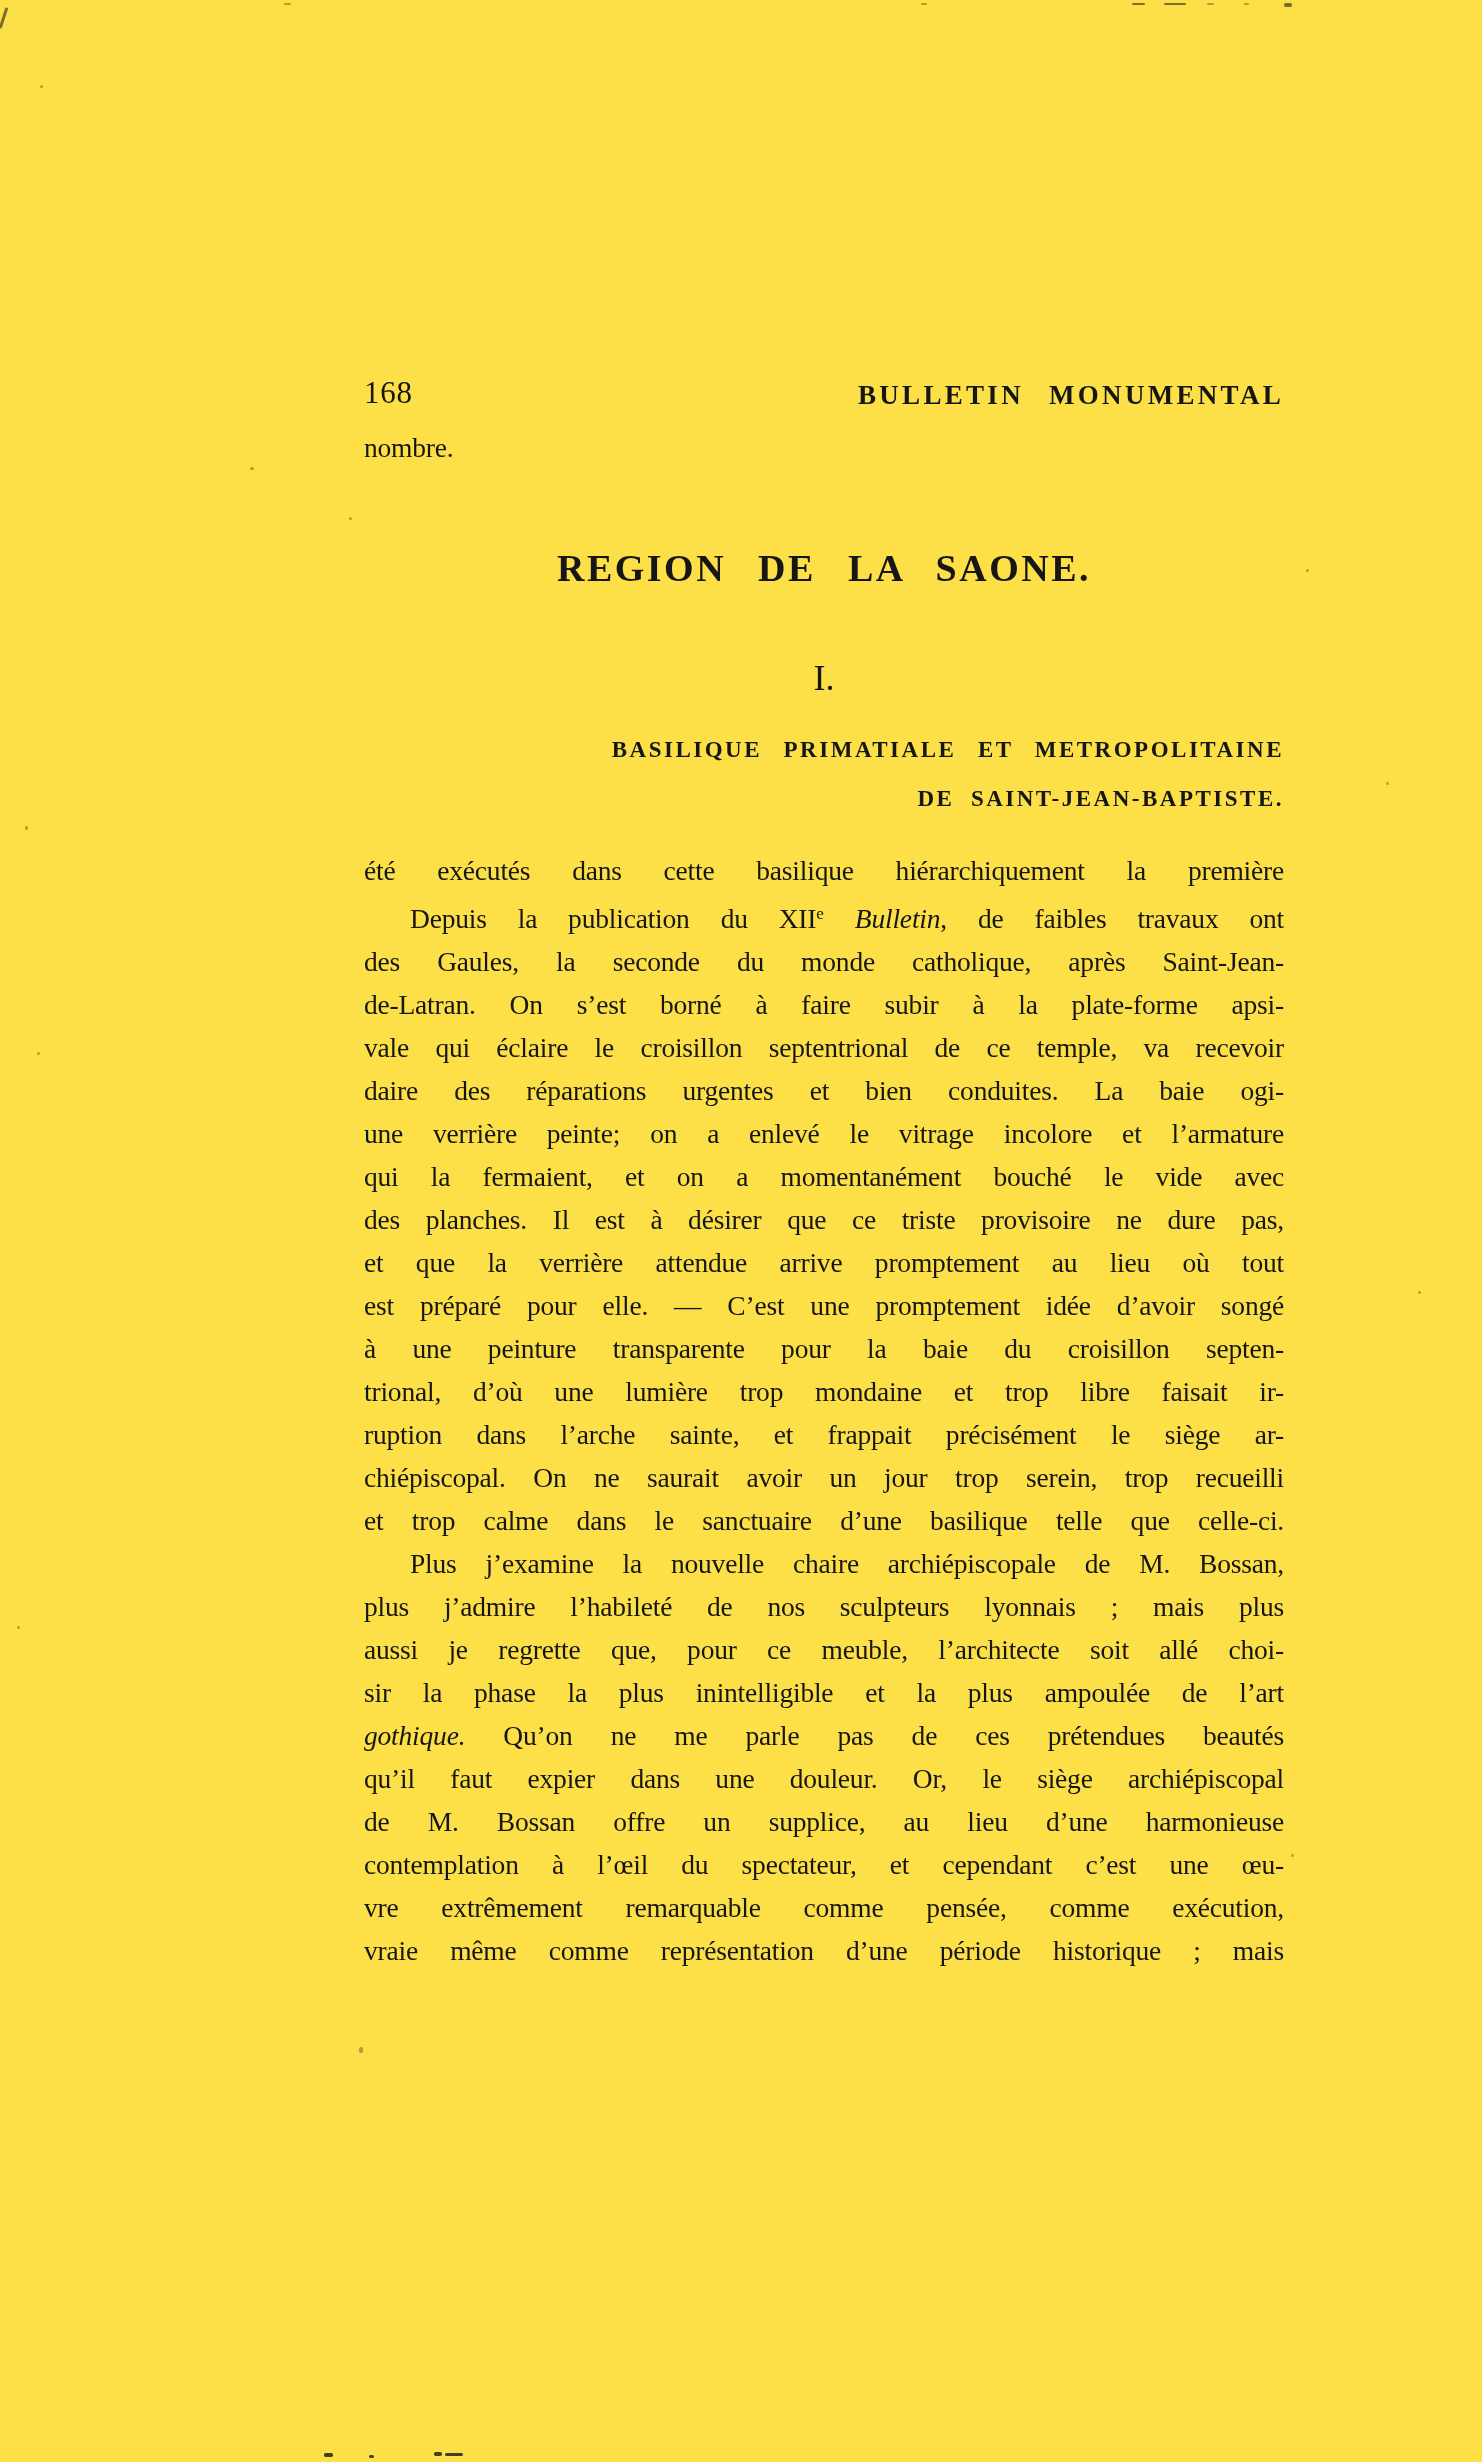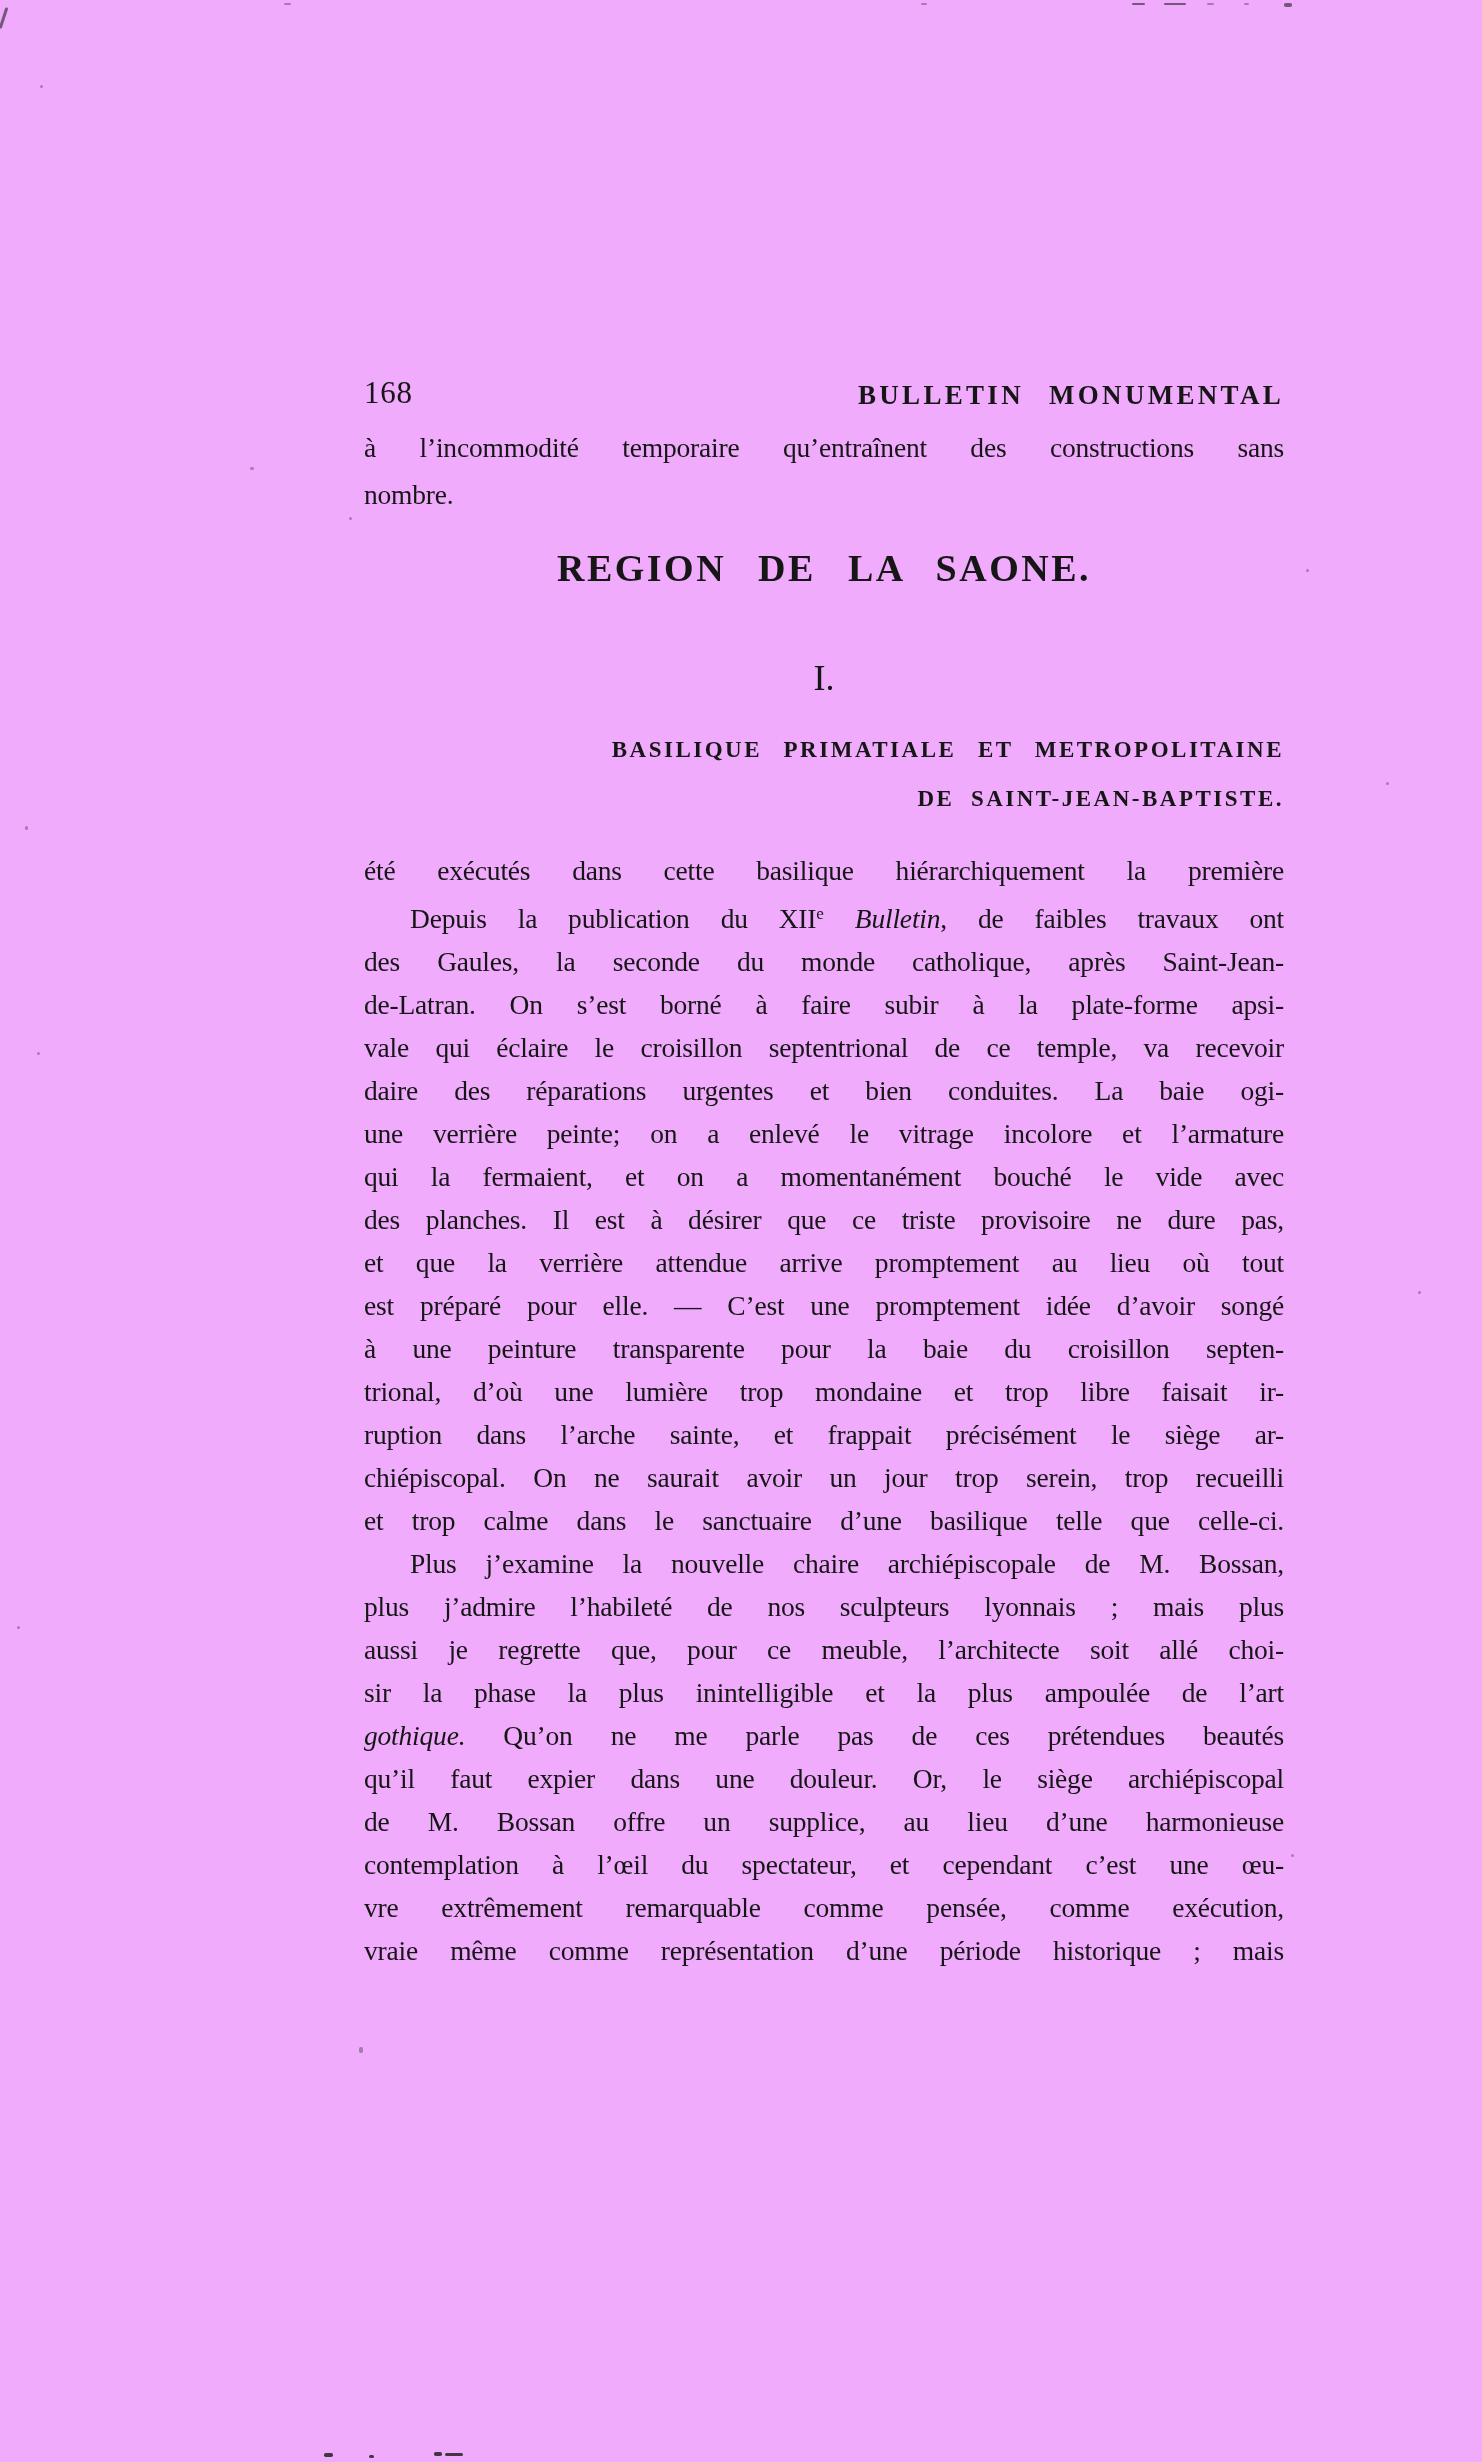--- a/index.html
+++ b/index.html
@@ -1,19 +1,19 @@
 <!DOCTYPE html>
 <html style="font-size:13.3px"><head>
 <meta charset="utf-8">
 <style>
   html,body{margin:0;padding:0;background:#e8e8e4;}
   .page{
     position:relative;
     width:1483px;height:2462px;
-    background:#f0abfc;
+    background:#fde047;
     color:#161616;
     font-family:"Liberation Serif","DejaVu Serif",serif;
     overflow:hidden;
   }
   
   .page-number{
     position:absolute;left:364px;top:375px;
     font-size:31px;letter-spacing:0.8px;
   }
   .running-title{
@@ -67,21 +67,20 @@
 </style>
 </head>
 <body>
 
 <div class="page">
 
   <div class="page-number">168</div>
   <div class="running-title">BULLETIN MONUMENTAL</div>
 
   <div class="cont-para">
-      <div class="line"><span>à l’incommodité temporaire qu’entraînent des constructions sans</span></div>
       <div class="line flush"><span>nombre.</span></div>
     </div>
 
   <div class="region-heading">REGION DE LA SAONE.</div>
   <div class="section-numeral">I.</div>
   <div class="subtitle-1">BASILIQUE PRIMATIALE ET METROPOLITAINE</div>
   <div class="subtitle-2">DE SAINT-JEAN-BAPTISTE.</div>
 
   <div class="body-text">
       <div>

